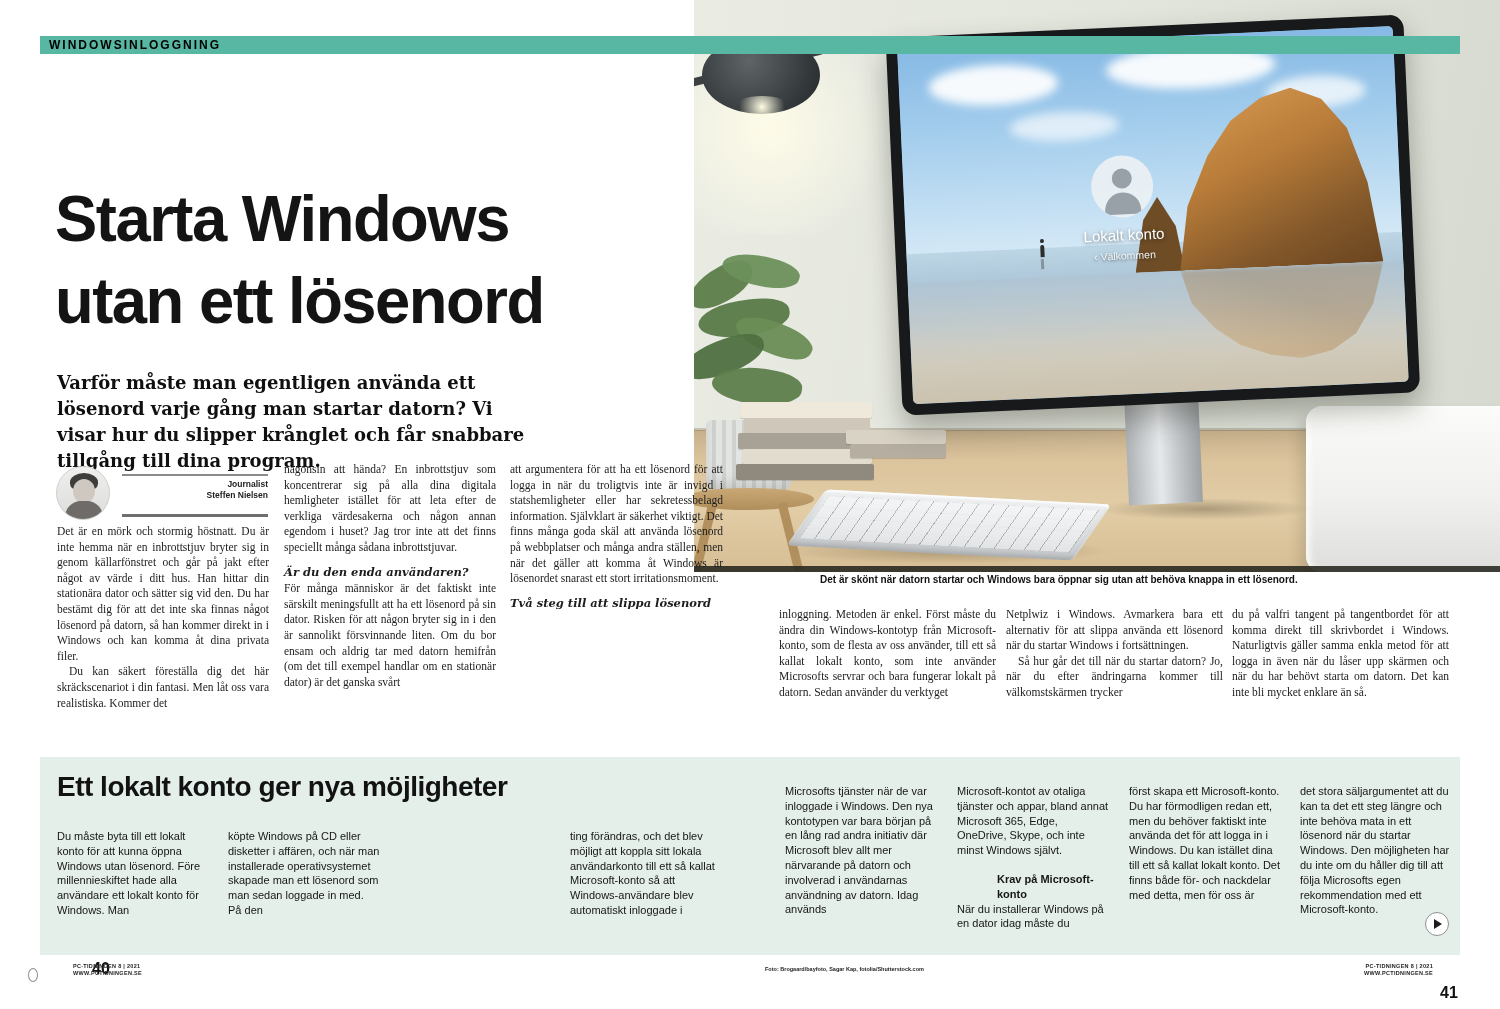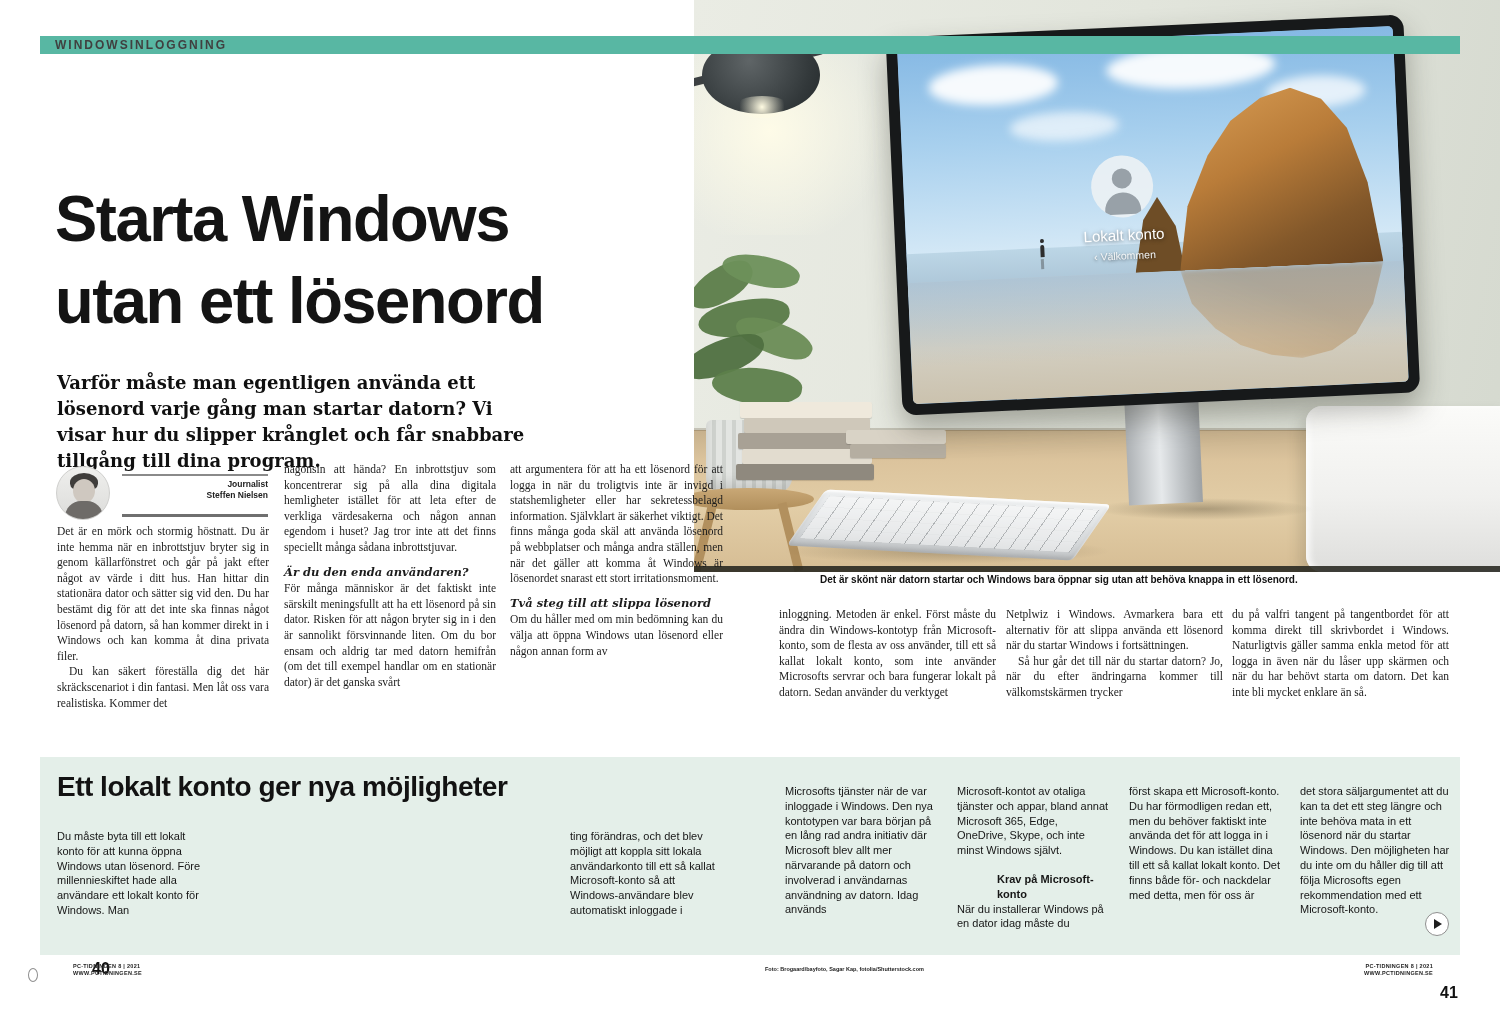--- a/index.html
+++ b/index.html
@@ -3,22 +3,22 @@
 <meta charset="utf-8">
 <style>
   * { margin:0; padding:0; box-sizing:border-box; }
   html,body { background:#ffffff; }
   .page { position:relative; width:1500px; height:1009px; background:#fff; overflow:hidden;
           font-family:"Liberation Sans", sans-serif; }
 
   
   .tealbar { position:absolute; left:40px; top:36px; width:1420px; height:18px;
              background:#58b7a3; z-index:30; }
-  .kicker { display:block; padding-left:15px; line-height:18px; font-size:12px; font-weight:bold;
-            letter-spacing:2px; color:#404040; font-family:"Liberation Sans", sans-serif; }
+  .kicker { display:block; padding-left:9px; line-height:18px; font-size:12px; font-weight:bold;
+            letter-spacing:2px; color:#000000; font-family:"Liberation Sans", sans-serif; }
 
   
   .photo { position:absolute; left:694px; top:0; width:806px; height:572px; overflow:hidden;
            background:linear-gradient(105deg,#ecoee6,#e8eae2 0%,#e3e6dd 45%,#d8dcd2 100%); }
   .wall { position:absolute; inset:0;
           background:linear-gradient(100deg,#eaece4 0%,#e2e5dc 50%,#d5d9cf 100%); }
   .lamp-light { position:absolute; left:-25px; top:55px; width:240px; height:180px;
                 background:radial-gradient(circle at 42% 42%, rgba(255,252,232,0.95), rgba(255,252,232,0) 68%); }
   .lamp-arm { position:absolute; left:-18px; top:64px; width:150px; height:8px; background:#3c4042;
               transform:rotate(-14deg); border-radius:4px; }
@@ -260,38 +260,38 @@
     <p class="ind">Du kan säkert föreställa dig det här skräckscenariot i din fantasi. Men låt oss vara realistiska. Kommer det</p>
   </div>
   <div class="col c2">
     <p>någonsin att hända? En inbrottstjuv som koncentrerar sig på alla dina digitala hemligheter istället för att leta efter de verkliga värdesakerna och någon annan egendom i huset? Jag tror inte att det finns speciellt många sådana inbrottstjuvar.</p>
     <p class="sub">Är du den enda användaren?</p>
     <p>För många människor är det faktiskt inte särskilt meningsfullt att ha ett lösenord på sin dator. Risken för att någon bryter sig in i den är sannolikt försvinnande liten. Om du bor ensam och aldrig tar med datorn hemifrån (om det till exempel handlar om en stationär dator) är det ganska svårt</p>
   </div>
   <div class="col c3">
     <p>att argumentera för att ha ett lösenord för att logga in när du troligtvis inte är invigd i statshemligheter eller har sekretessbelagd information. Självklart är säkerhet viktigt. Det finns många goda skäl att använda lösenord på webbplatser och många andra ställen, men när det gäller att komma åt Windows är lösenordet snarast ett stort irritationsmoment.</p>
     <p class="sub">Två steg till att slippa lösenord</p>
-    <p>Om du håller med om min bedömning kan du välja att öppna Windows utan lösenord eller någon annan form av</p>
   </div>
   <div class="col c4">
     <p>inloggning. Metoden är enkel. Först måste du ändra din Windows-kontotyp från Microsoft-konto, som de flesta av oss använder, till ett så kallat lokalt konto, som inte använder Microsofts servrar och bara fungerar lokalt på datorn. Sedan använder du verktyget</p>
   </div>
   <div class="col c5">
     <p>Netplwiz i Windows. Avmarkera bara ett alternativ för att slippa använda ett lösenord när du startar Windows i fortsättningen.</p>
     <p class="ind">Så hur går det till när du startar datorn? Jo, när du efter ändringarna kommer till välkomstskärmen trycker</p>
   </div>
   <div class="col c6">
     <p>du på valfri tangent på tangentbordet för att komma direkt till skrivbordet i Windows. Naturligtvis gäller samma enkla metod för att logga in även när du låser upp skärmen och när du har behövt starta om datorn. Det kan inte bli mycket enklare än så.</p>
   </div>
 
   <div class="caption">Det är skönt när datorn startar och Windows bara öppnar sig utan att behöva knappa in ett lösenord.</div>
 
   <div class="panel">
     <div class="panel-title">Ett lokalt konto ger nya möjligheter</div>
     <div class="bcol b1">Du måste byta till ett lokalt konto för att kunna öppna Windows utan lösenord. Före millennieskiftet hade alla användare ett lokalt konto för Windows. Man</div>
+    <div class="bcol b2">köpte Windows på CD eller disketter i affären, och när man installerade operativsystemet skapade man ett lösenord som man sedan loggade in med. På den</div>
     <div class="bcol b4">ting förändras, och det blev möjligt att koppla sitt lokala användarkonto till ett så kallat Microsoft-konto så att Windows-användare blev automatiskt inloggade i</div>
     <div class="bcol b5">Microsofts tjänster när de var inloggade i Windows. Den nya kontotypen var bara början på en lång rad andra initiativ där Microsoft blev allt mer närvarande på datorn och involverad i användarnas användning av datorn. Idag används</div>
     <div class="bcol b6">
       <div>Microsoft-kontot av otaliga tjänster och appar, bland annat Microsoft 365, Edge, OneDrive, Skype, och inte minst Windows självt.</div>
       <div class="bsub">Krav på Microsoft-konto</div>
       <div>När du installerar Windows på en dator idag måste du</div>
     </div>
     <div class="bcol b7">först skapa ett Microsoft-konto. Du har förmodligen redan ett, men du behöver faktiskt inte använda det för att logga in i Windows. Du kan istället dina till ett så kallat lokalt konto. Det finns både för- och nackdelar med detta, men för oss är</div>
     <div class="bcol b8">det stora säljargumentet att du kan ta det ett steg längre och inte behöva mata in ett lösenord när du startar Windows. Den möjligheten har du inte om du håller dig till att följa Microsofts egen rekommendation med ett Microsoft-konto.</div>
     <div class="continue">

